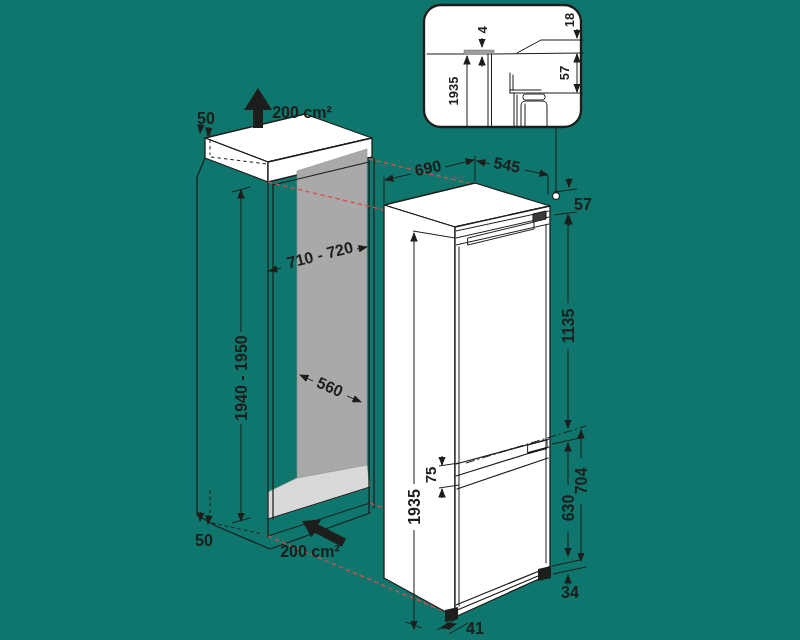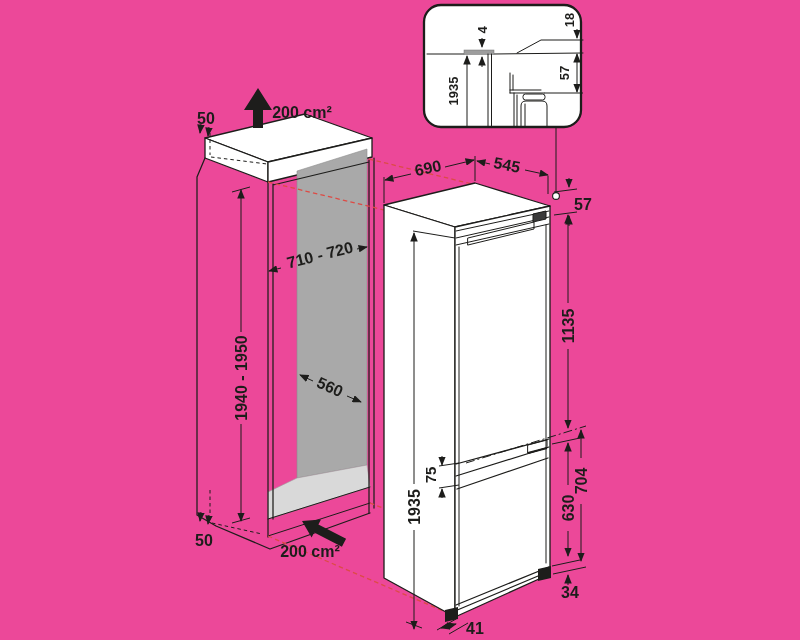--- a/index.html
+++ b/index.html
@@ -1,16 +1,16 @@
 <!DOCTYPE html>
 <html><head>
 <meta charset="utf-8">
 <style>
   html,body{margin:0;padding:0;background:#fff;}
-  .stage{position:relative;width:800px;height:640px;background:#ec4899;overflow:hidden;}
+  .stage{position:relative;width:800px;height:640px;background:#0f766e;overflow:hidden;}
   svg{display:block;}
   .t{font-family:"Liberation Sans","DejaVu Sans",sans-serif;font-weight:bold;fill:#1d1d1b;}
   .fs16{font-size:16px;}
   .fs15{font-size:15px;}
   .fs13{font-size:13px;}
   .ln{stroke:#1d1d1b;fill:none;stroke-width:1.25;stroke-linecap:round;stroke-linejoin:round;}
   .thin{stroke-width:1;}
   .dim{stroke:#1d1d1b;fill:none;stroke-width:1;stroke-linecap:butt;}
   .hid{stroke:#1d1d1b;fill:none;stroke-width:1;stroke-dasharray:3.5 3;}
   .red{stroke:#dd4b45;fill:none;stroke-width:1.3;stroke-dasharray:4.5 3.2;}

